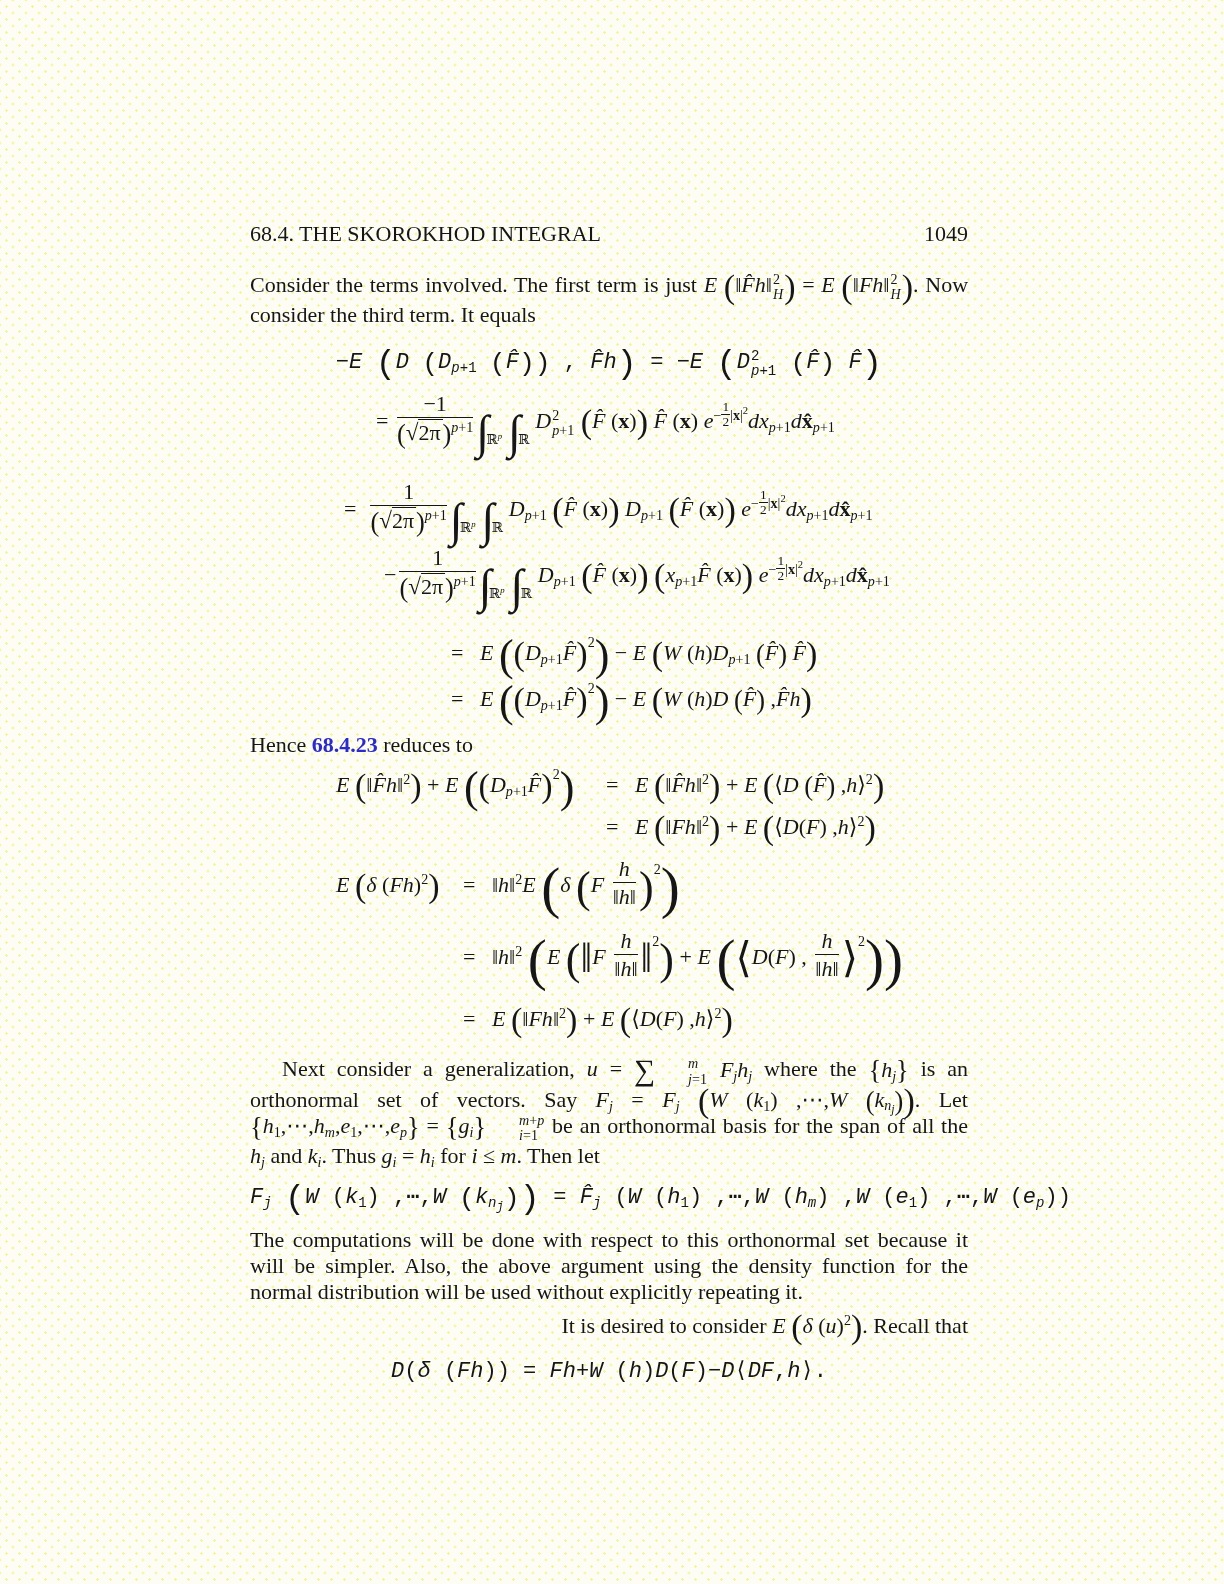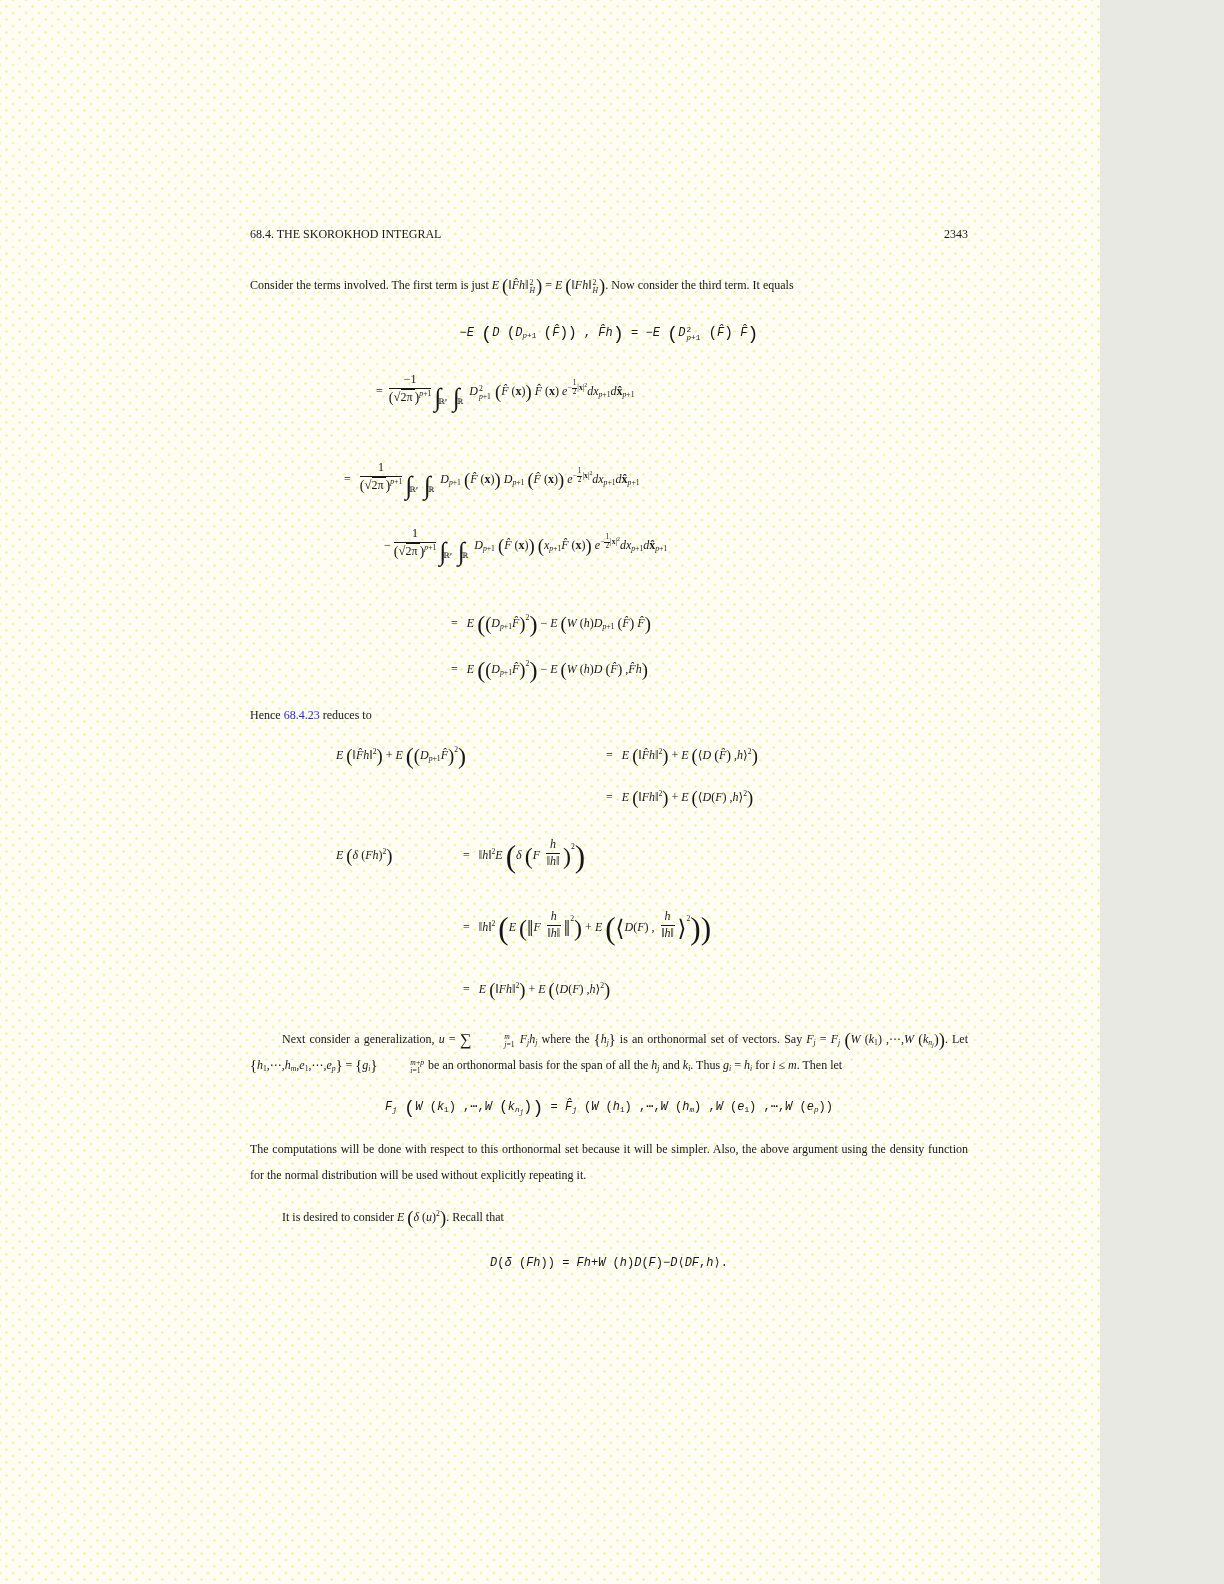--- a/index.html
+++ b/index.html
@@ -1,26 +1,26 @@
 <!DOCTYPE html>
 <html><head>
 <meta charset="utf-8">
 <style>
   html,body{margin:0;padding:0;background:#e9e9e4;}
   .page{
-    position:relative; width:1100px; height:1584px; overflow:hidden;
+    position:relative; width:1224px; height:1584px; overflow:hidden;
     background-color:#fdfdf6;
     background-image:
       radial-gradient(circle, rgba(240,240,70,.55) 1px, rgba(0,0,0,0) 1.5px),
       radial-gradient(circle, rgba(240,240,70,.55) 1px, rgba(0,0,0,0) 1.5px);
     background-size:13px 13px;
     background-position:0 0, 6.5px 6.5px;
     color:#161616;
     font-family:"Liberation Serif","DejaVu Serif",serif;
-    font-size:12px;
+    font-size:22px;
   }
   .col{position:absolute; left:250px; top:222px; width:718px;}
   .hdr{display:flex; justify-content:space-between; line-height:24px;}
   p{margin:0; text-align:justify; line-height:26px;}
   .ind{text-indent:32px;}
   .eq{line-height:42px; white-space:nowrap;}
   .eqtall{line-height:62px;}
   .eqxtall{line-height:78px;}
   .ctr{text-align:center; white-space:nowrap;font-family:Liberation Mono, monospace;}
   i{font-style:italic;}
@@ -43,31 +43,31 @@
   .int{font-size:2.15em; line-height:0; vertical-align:-0.42em; font-style:normal;}
   .il{font-size:0.62em; vertical-align:-1.15em; line-height:0; margin:0 6px 0 -3px;}
   .rad{font-size:1.05em;}
   .vin{border-top:1.45px solid currentColor; padding:0 2px 0 0;margin-top:42px;}
   .tf{display:inline-block; text-align:center; line-height:1.05; vertical-align:-0.45em; font-size:0.95em;}
   .tf span{display:block;}
   .tf span:first-child{border-bottom:1px solid currentColor; padding:0 1px;}
   .s2{font-size:0.75em; vertical-align:0.55em;}
   .sum{font-size:1.35em; line-height:0; vertical-align:-0.12em;}
   .sp{display:inline-block;}
-  .ref{text-decoration:none; cursor:pointer;}
+  .ref{text-decoration:none; cursor:pointer;font-weight:bold;}
 </style>
 </head>
 <body>
 
 <div class="page">
   <div class="col">
 
     <div class="hdr">
       <span>68.4.  THE SKOROKHOD INTEGRAL</span>
-      <span>2343</span>
+      <span>1049</span>
     </div>
 
     <p style="margin-top:26px">Consider the terms involved.  The first term is just <i>E</i> <span class="p2">(</span>‖<i>F̂h</i>‖<span class="ss"><span>2</span><span><i>H</i></span></span><span class="p2">)</span> = <i>E</i> <span class="p2">(</span>‖<i>Fh</i>‖<span class="ss"><span>2</span><span><i>H</i></span></span><span class="p2">)</span>.  Now consider the third term.  It equals</p>
 
     <div class="eq ctr" style="margin-top:14px">−<i>E</i> <span class="p2">(</span><i>D</i> <span class="p1">(</span><i>D</i><sub><i>p</i>+1</sub> <span class="p1">(</span><i>F̂</i><span class="p1">)</span><span class="p1">)</span> , <i>F̂h</i><span class="p2">)</span> = −<i>E</i> <span class="p2">(</span><i>D</i><span class="ss"><span>2</span><span><i>p</i>+1</span></span> <span class="p1">(</span><i>F̂</i><span class="p1">)</span> <i>F̂</i><span class="p2">)</span></div>
     <div class="eq eqtall" style="margin-top:6px;margin-left:126px">= <span class="frac"><span class="fn">−1</span><span class="fd"><span class="p1">(</span><span class="rad">√</span><span class="vin">2π</span><span class="p1">)</span><sup><i>p</i>+1</sup></span></span><span class="int">∫</span><span class="il">ℝ<sup><i>p</i></sup></span><span class="int">∫</span><span class="il">ℝ</span><i>D</i><span class="ss"><span>2</span><span><i>p</i>+1</span></span> <span class="p2">(</span><i>F̂</i> (<b>x</b>)<span class="p2">)</span> <i>F̂</i> (<b>x</b>) <i>e</i><sup>−<span class="tf"><span>1</span><span>2</span></span>|<b>x</b>|<span class="s2">2</span></sup><i>dx</i><sub><i>p</i>+1</sub><i>d</i><b>x̂</b><sub><i>p</i>+1</sub></div>
     <div class="eq eqtall" style="margin-top:26px;margin-left:94px">=&nbsp;&nbsp;<span class="frac"><span class="fn">1</span><span class="fd"><span class="p1">(</span><span class="rad">√</span><span class="vin">2π</span><span class="p1">)</span><sup><i>p</i>+1</sup></span></span><span class="int">∫</span><span class="il">ℝ<sup><i>p</i></sup></span><span class="int">∫</span><span class="il">ℝ</span><i>D</i><sub><i>p</i>+1</sub> <span class="p2">(</span><i>F̂</i> (<b>x</b>)<span class="p2">)</span> <i>D</i><sub><i>p</i>+1</sub> <span class="p2">(</span><i>F̂</i> (<b>x</b>)<span class="p2">)</span> <i>e</i><sup>−<span class="tf"><span>1</span><span>2</span></span>|<b>x</b>|<span class="s2">2</span></sup><i>dx</i><sub><i>p</i>+1</sub><i>d</i><b>x̂</b><sub><i>p</i>+1</sub></div>
     <div class="eq eqtall" style="margin-top:4px;margin-left:134px">−<span class="frac"><span class="fn">1</span><span class="fd"><span class="p1">(</span><span class="rad">√</span><span class="vin">2π</span><span class="p1">)</span><sup><i>p</i>+1</sup></span></span><span class="int">∫</span><span class="il">ℝ<sup><i>p</i></sup></span><span class="int">∫</span><span class="il">ℝ</span><i>D</i><sub><i>p</i>+1</sub> <span class="p2">(</span><i>F̂</i> (<b>x</b>)<span class="p2">)</span> <span class="p2">(</span><i>x</i><sub><i>p</i>+1</sub><i>F̂</i> (<b>x</b>)<span class="p2">)</span> <i>e</i><sup>−<span class="tf"><span>1</span><span>2</span></span>|<b>x</b>|<span class="s2">2</span></sup><i>dx</i><sub><i>p</i>+1</sub><i>d</i><b>x̂</b><sub><i>p</i>+1</sub></div>
     <div class="eq" style="margin-top:26px;margin-left:201px">=&nbsp;&nbsp;&nbsp;<i>E</i> <span class="p3">(</span><span class="p2">(</span><i>D</i><sub><i>p</i>+1</sub><i>F̂</i><span class="p2">)</span><sup class="hi1">2</sup><span class="p3">)</span> − <i>E</i> <span class="p2">(</span><i>W</i> (<i>h</i>)<i>D</i><sub><i>p</i>+1</sub> <span class="p1">(</span><i>F̂</i><span class="p1">)</span> <i>F̂</i><span class="p2">)</span></div>
     <div class="eq" style="margin-top:4px;margin-left:201px">=&nbsp;&nbsp;&nbsp;<i>E</i> <span class="p3">(</span><span class="p2">(</span><i>D</i><sub><i>p</i>+1</sub><i>F̂</i><span class="p2">)</span><sup class="hi1">2</sup><span class="p3">)</span> − <i>E</i> <span class="p2">(</span><i>W</i> (<i>h</i>)<i>D</i> <span class="p1">(</span><i>F̂</i><span class="p1">)</span> ,<i>F̂h</i><span class="p2">)</span></div>
@@ -81,18 +81,18 @@
     <div class="eq eqtall" style="margin-top:6px;margin-left:86px"><span class="sp" style="width:127px"><i>E</i> <span class="p2">(</span><i>δ</i> (<i>Fh</i>)<sup>2</sup><span class="p2">)</span></span>=&nbsp;&nbsp;&nbsp;‖<i>h</i>‖<sup>2</sup><i>E</i> <span class="p4">(</span><i>δ</i> <span class="p3">(</span><i>F</i> <span class="frac"><span class="fn"><i>h</i></span><span class="fd">‖<i>h</i>‖</span></span><span class="p3">)</span><sup class="hi2">2</sup><span class="p4">)</span></div>
     <div class="eq eqxtall" style="margin-top:2px;margin-left:213px">=&nbsp;&nbsp;&nbsp;‖<i>h</i>‖<sup>2</sup> <span class="p4">(</span><i>E</i> <span class="p3">(</span><span class="n2">‖</span><i>F</i> <span class="frac"><span class="fn"><i>h</i></span><span class="fd">‖<i>h</i>‖</span></span><span class="n2">‖</span><sup class="hi2">2</sup><span class="p3">)</span> + <i>E</i> <span class="p4">(</span><span class="n2">⟨</span><i>D</i>(<i>F</i>) , <span class="frac"><span class="fn"><i>h</i></span><span class="fd">‖<i>h</i>‖</span></span><span class="n2">⟩</span><sup class="hi2">2</sup><span class="p4">)</span><span class="p4">)</span></div>
     <div class="eq" style="margin-top:2px;margin-left:213px">=&nbsp;&nbsp;&nbsp;<i>E</i> <span class="p2">(</span>‖<i>Fh</i>‖<sup>2</sup><span class="p2">)</span> + <i>E</i> <span class="p2">(</span>⟨<i>D</i>(<i>F</i>) ,<i>h</i>⟩<sup>2</sup><span class="p2">)</span></div>
 
     <p class="ind" style="margin-top:16px">Next consider a generalization, <i>u</i> = <span class="sum">∑</span><span class="ss"><span><i>m</i></span><span><i>j</i>=1</span></span> <i>F<sub>j</sub>h<sub>j</sub></i> where the <span class="p1">{</span><i>h<sub>j</sub></i><span class="p1">}</span> is an orthonormal set of vectors.  Say <i>F<sub>j</sub></i> = <i>F<sub>j</sub></i> <span class="p2">(</span><i>W</i> (<i>k</i><sub>1</sub>) ,⋯,<i>W</i> <span class="p1">(</span><i>k</i><sub><i>n<sub>j</sub></i></sub><span class="p1">)</span><span class="p2">)</span>.  Let <span class="p1">{</span><i>h</i><sub>1</sub>,⋯,<i>h<sub>m</sub></i>,<i>e</i><sub>1</sub>,⋯,<i>e<sub>p</sub></i><span class="p1">}</span> = <span class="p1">{</span><i>g<sub>i</sub></i><span class="p1">}</span><span class="ss"><span><i>m</i>+<i>p</i></span><span><i>i</i>=1</span></span> be an orthonormal basis for the span of all the <i>h<sub>j</sub></i> and <i>k<sub>i</sub></i>.  Thus <i>g<sub>i</sub></i> = <i>h<sub>i</sub></i> for <i>i</i> ≤ <i>m</i>.  Then let</p>
 
     <div class="eq ctr" style="margin-top:8px"><i>F<sub>j</sub></i> <span class="p2">(</span><i>W</i> (<i>k</i><sub>1</sub>) ,⋯,<i>W</i> <span class="p1">(</span><i>k</i><sub><i>n<sub>j</sub></i></sub><span class="p1">)</span><span class="p2">)</span> = <i>F̂<sub>j</sub></i> (<i>W</i> (<i>h</i><sub>1</sub>) ,⋯,<i>W</i> (<i>h<sub>m</sub></i>) ,<i>W</i> (<i>e</i><sub>1</sub>) ,⋯,<i>W</i> (<i>e<sub>p</sub></i>))</div>
 
     <p style="margin-top:8px">The computations will be done with respect to this orthonormal set because it will be simpler.  Also, the above argument using the density function for the normal distribution will be used without explicitly repeating it.</p>
 
-    <p class="ind eq" style="margin-top:8px;text-align:left">It is desired to consider <i>E</i> <span class="p2">(</span><i>δ</i> (<i>u</i>)<sup>2</sup><span class="p2">)</span>.  Recall that</p>
+    <p class="ind eq" style="margin-top:0;text-align:right">It is desired to consider <i>E</i> <span class="p2">(</span><i>δ</i> (<i>u</i>)<sup>2</sup><span class="p2">)</span>.  Recall that</p>
 
     <div class="eq ctr" style="margin-top:4px"><i>D</i>(<i>δ</i> (<i>Fh</i>)) = <i>Fh</i>+<i>W</i> (<i>h</i>)<i>D</i>(<i>F</i>)−<i>D</i>⟨<i>DF</i>,<i>h</i>⟩.</div>
 
   </div>
 </div>
 
 </body></html>

